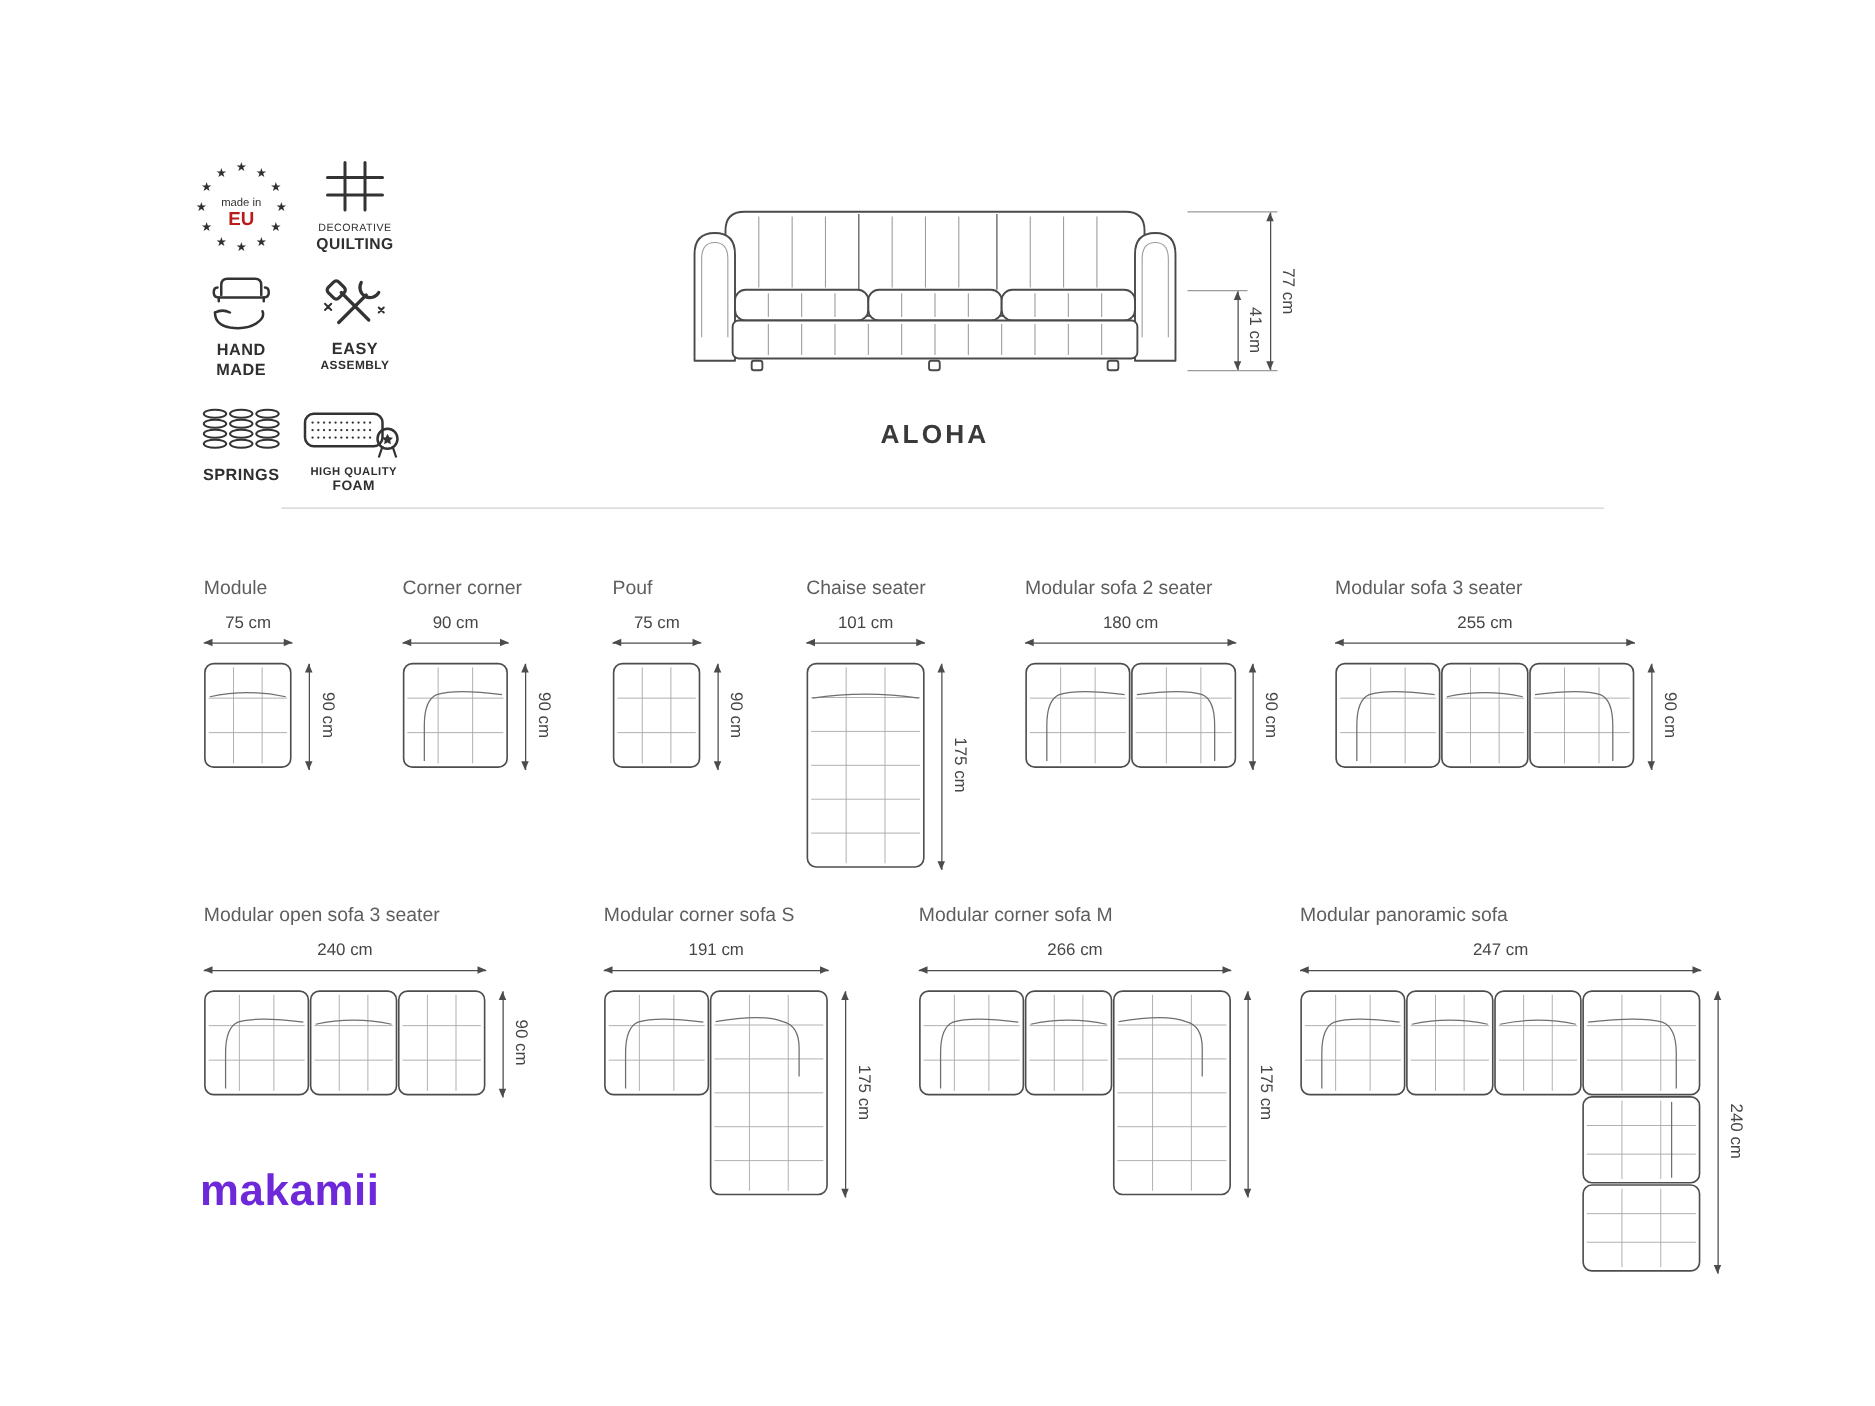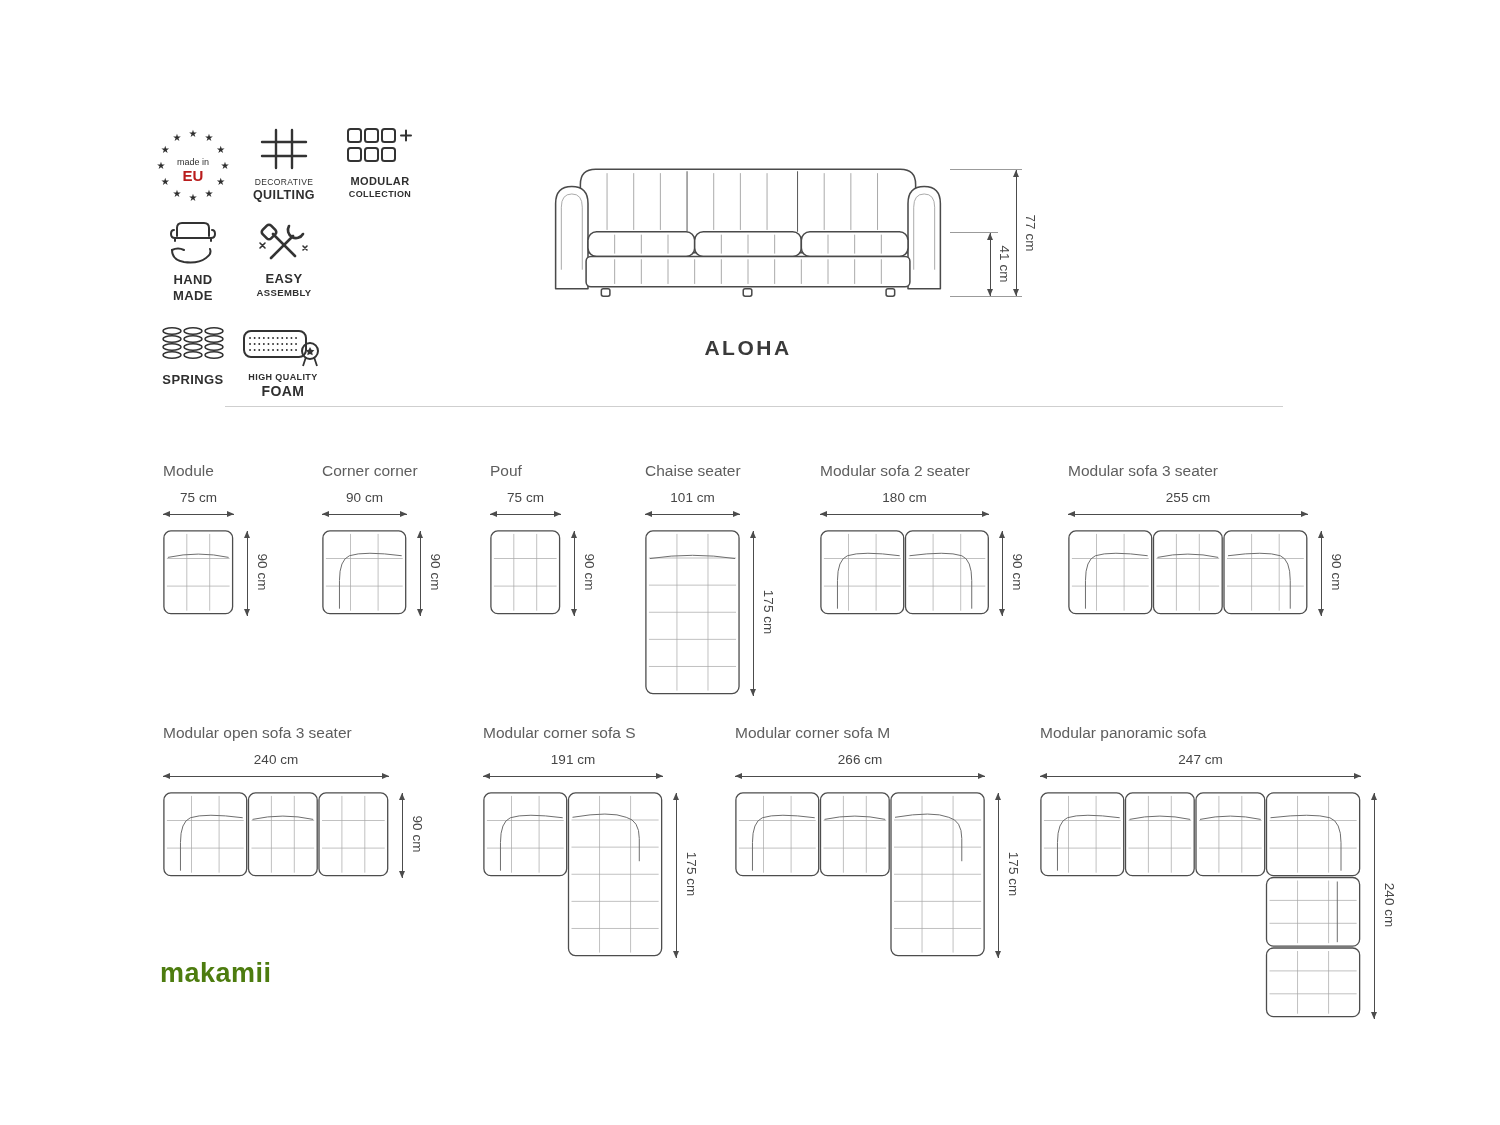--- a/index.html
+++ b/index.html
@@ -40,22 +40,22 @@
   .product{position:absolute;}
   .p-title{position:absolute;top:0;left:0;font-size:15.5px;color:#5e5e5e;white-space:nowrap;}
   .w-label{position:absolute;top:28px;left:0;text-align:center;font-size:13.5px;color:#464646;}
   .vlabel{position:absolute;width:60px;height:18px;line-height:18px;text-align:center;
       font-size:13.5px;color:#464646;transform:rotate(90deg);white-space:nowrap;}
   .diagram{position:absolute;overflow:visible;}
   .t-out{fill:#fff;stroke:#4d4d4d;stroke-width:1.3;}
   .t-quilt{stroke:#a6a6a6;stroke-width:0.7;}
   .t-seam{stroke:#6e6e6e;stroke-width:1;fill:none;}
 
-  .brand{position:absolute;left:160px;top:958px;font-size:27px;font-weight:700;
-      letter-spacing:.5px;color:#4d7c0f;}
+  .brand{position:absolute;left:160px;top:933px;font-size:35px;font-weight:700;
+      letter-spacing:.5px;color:#6d28d9;}
 </style>
 </head>
 <body>
 
 <div class="canvas">
 
   <div class="badge" style="left:150px;top:124px;width:86px;">
     <svg width="80" height="86" id="eu-stars">
         <text x="40" y="13" class="eu-star">★</text>
         <text x="56" y="17.28718707889796" class="eu-star">★</text>
@@ -80,35 +80,20 @@
         <line x1="6" y1="16" x2="50" y2="16"></line>
           <line x1="6" y1="30" x2="50" y2="30"></line>
         <line x1="20" y1="4" x2="20" y2="42"></line>
           <line x1="36" y1="4" x2="36" y2="42"></line>
       </g>
     </svg>
     <div class="lbl" style="font-size:8.5px;font-weight:500;margin-top:5px;">DECORATIVE</div>
     <div class="lbl" style="font-size:12.5px;">QUILTING</div>
   </div>
 
-  <div class="badge" style="left:331px;top:126px;width:98px;">
-    <svg width="70" height="42">
-      <g fill="none" stroke="#333" stroke-width="2">
-        <rect x="3" y="3" width="13" height="13" rx="2.5"></rect>
-          <rect x="20" y="3" width="13" height="13" rx="2.5"></rect>
-          <rect x="37" y="3" width="13" height="13" rx="2.5"></rect>
-        <rect x="3" y="22" width="13" height="13" rx="2.5"></rect>
-          <rect x="20" y="22" width="13" height="13" rx="2.5"></rect>
-          <rect x="37" y="22" width="13" height="13" rx="2.5"></rect>
-        <path d="M56,9.5 h10 M61,4.5 v10" stroke-linecap="round"></path>
-      </g>
-    </svg>
-    <div class="lbl" style="font-size:11px;margin-top:7px;">MODULAR</div>
-    <div class="lbl" style="font-size:9px;">COLLECTION</div>
-  </div>
 
   <div class="badge" style="left:241px;top:218px;width:86px;">
     <svg width="58" height="50">
       <g fill="none" stroke="#333" stroke-width="2.6" stroke-linecap="round">
         <path d="M16,40 L38,18"></path>
         <path d="M34,8 A8,8 0 1,0 48,16"></path>
         <path d="M18,16 L40,38"></path>
         <rect x="8" y="8" width="12" height="12" rx="3" transform="rotate(45 14 14)"></rect>
       </g>
       <g stroke="#333" stroke-width="1.6" stroke-linecap="round">
@@ -162,21 +147,21 @@
           <line x1="8" y1="14" x2="58" y2="14"></line>
             <line x1="8" y1="20" x2="58" y2="20"></line>
             <line x1="8" y1="26" x2="58" y2="26"></line>
         </g>
         <circle cx="68" cy="27" r="8"></circle>
         <path d="M64,33 L61,42 M72,33 L75,42" stroke-width="1.8"></path>
       </g>
       <path d="M68,23 l1.4,2.8 3,.4 -2.2,2.1 .5,3 -2.7,-1.4 -2.7,1.4 .5,-3 -2.2,-2.1 3,-.4 z" fill="#333"></path>
     </svg>
     <div class="lbl" style="font-size:9px;margin-top:4px;">HIGH QUALITY</div>
-    <div class="lbl" style="font-size:14px;">FOAM</div>
+    <div class="lbl" style="font-size:11px;">FOAM</div>
   </div>
 
   <svg class="hero-sofa" width="400" height="142" viewBox="0 0 420 150" preserveAspectRatio="none">
     <path class="s-line" d="M34,100 V28 Q34,12 50,12 H370 Q386,12 386,28 V100 Z"></path>
     <path class="s-quilt" d="M62,16 V76 M90,16 V76 M118,16 V76 M174,16 V76 M202,16 V76 M230,16 V76 M290,16 V76 M318,16 V76 M346,16 V76"></path>
     <path class="s-line2" d="M146,14 V78 M262,14 V78"></path>
     <path class="s-line" d="M8,138 V48 Q8,30 25,30 Q42,30 42,48 V138 Z"></path>
     <path class="s-line" d="M378,138 V48 Q378,30 395,30 Q412,30 412,48 V138 Z"></path>
     <path class="s-quilt" d="M14,118 V52 Q14,38 25,38 Q36,38 36,52 V118 M384,118 V52 Q384,38 395,38 Q406,38 406,52 V118"></path>
     <rect class="s-line" x="42" y="78" width="112" height="26" rx="9"></rect>

